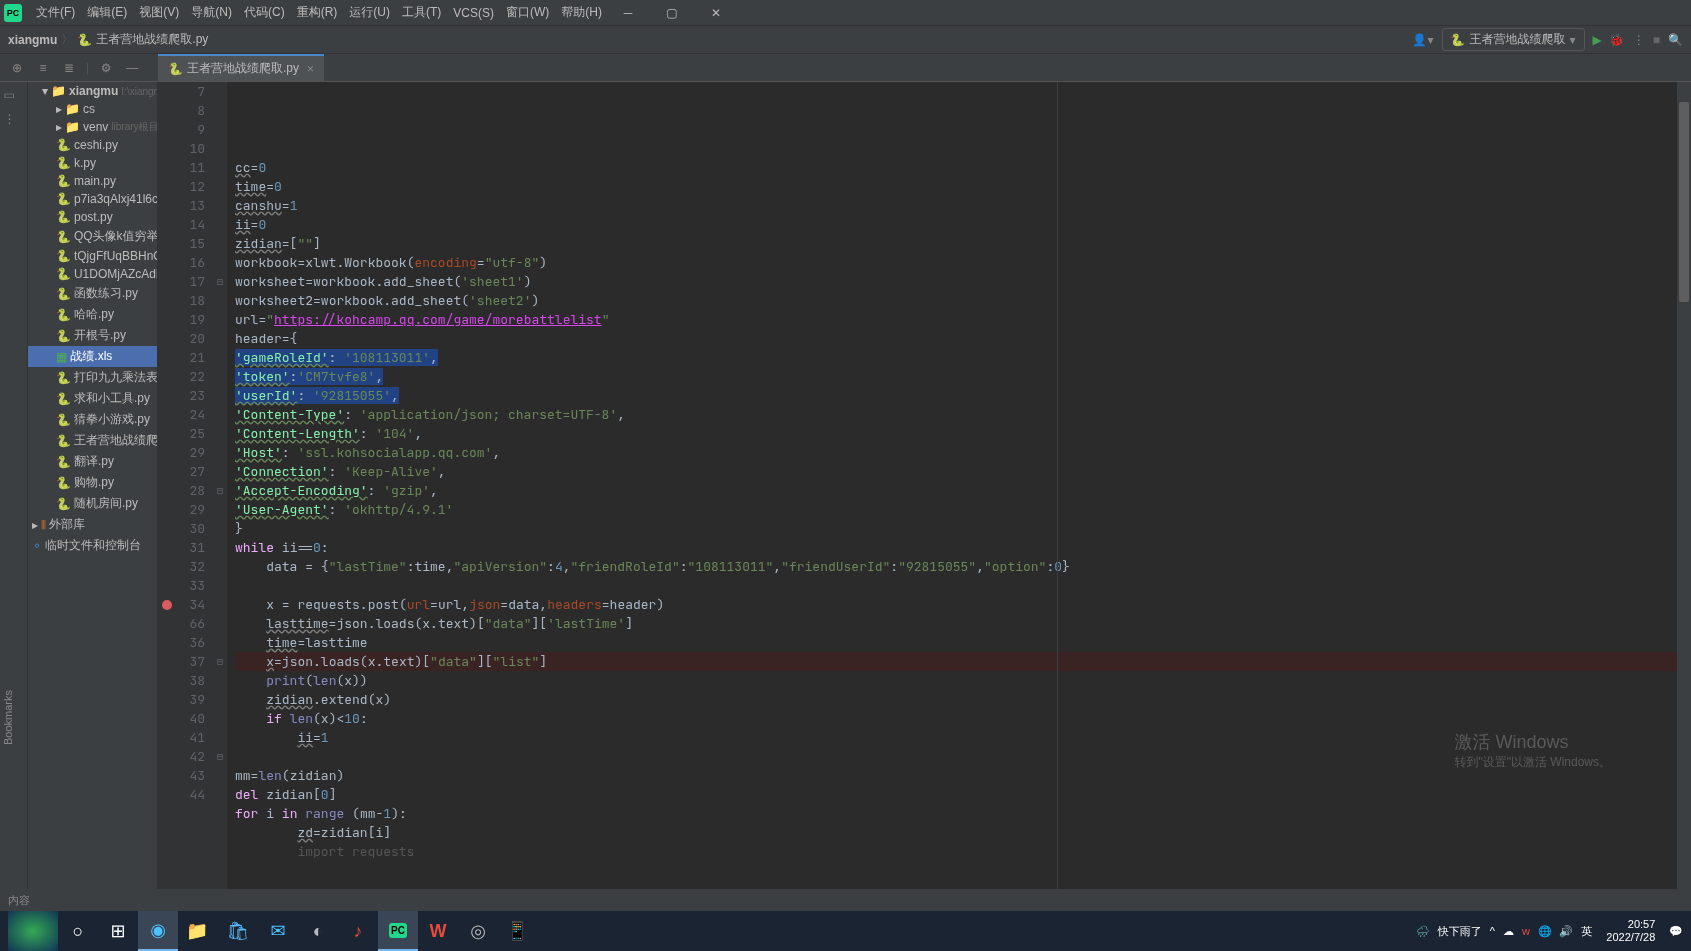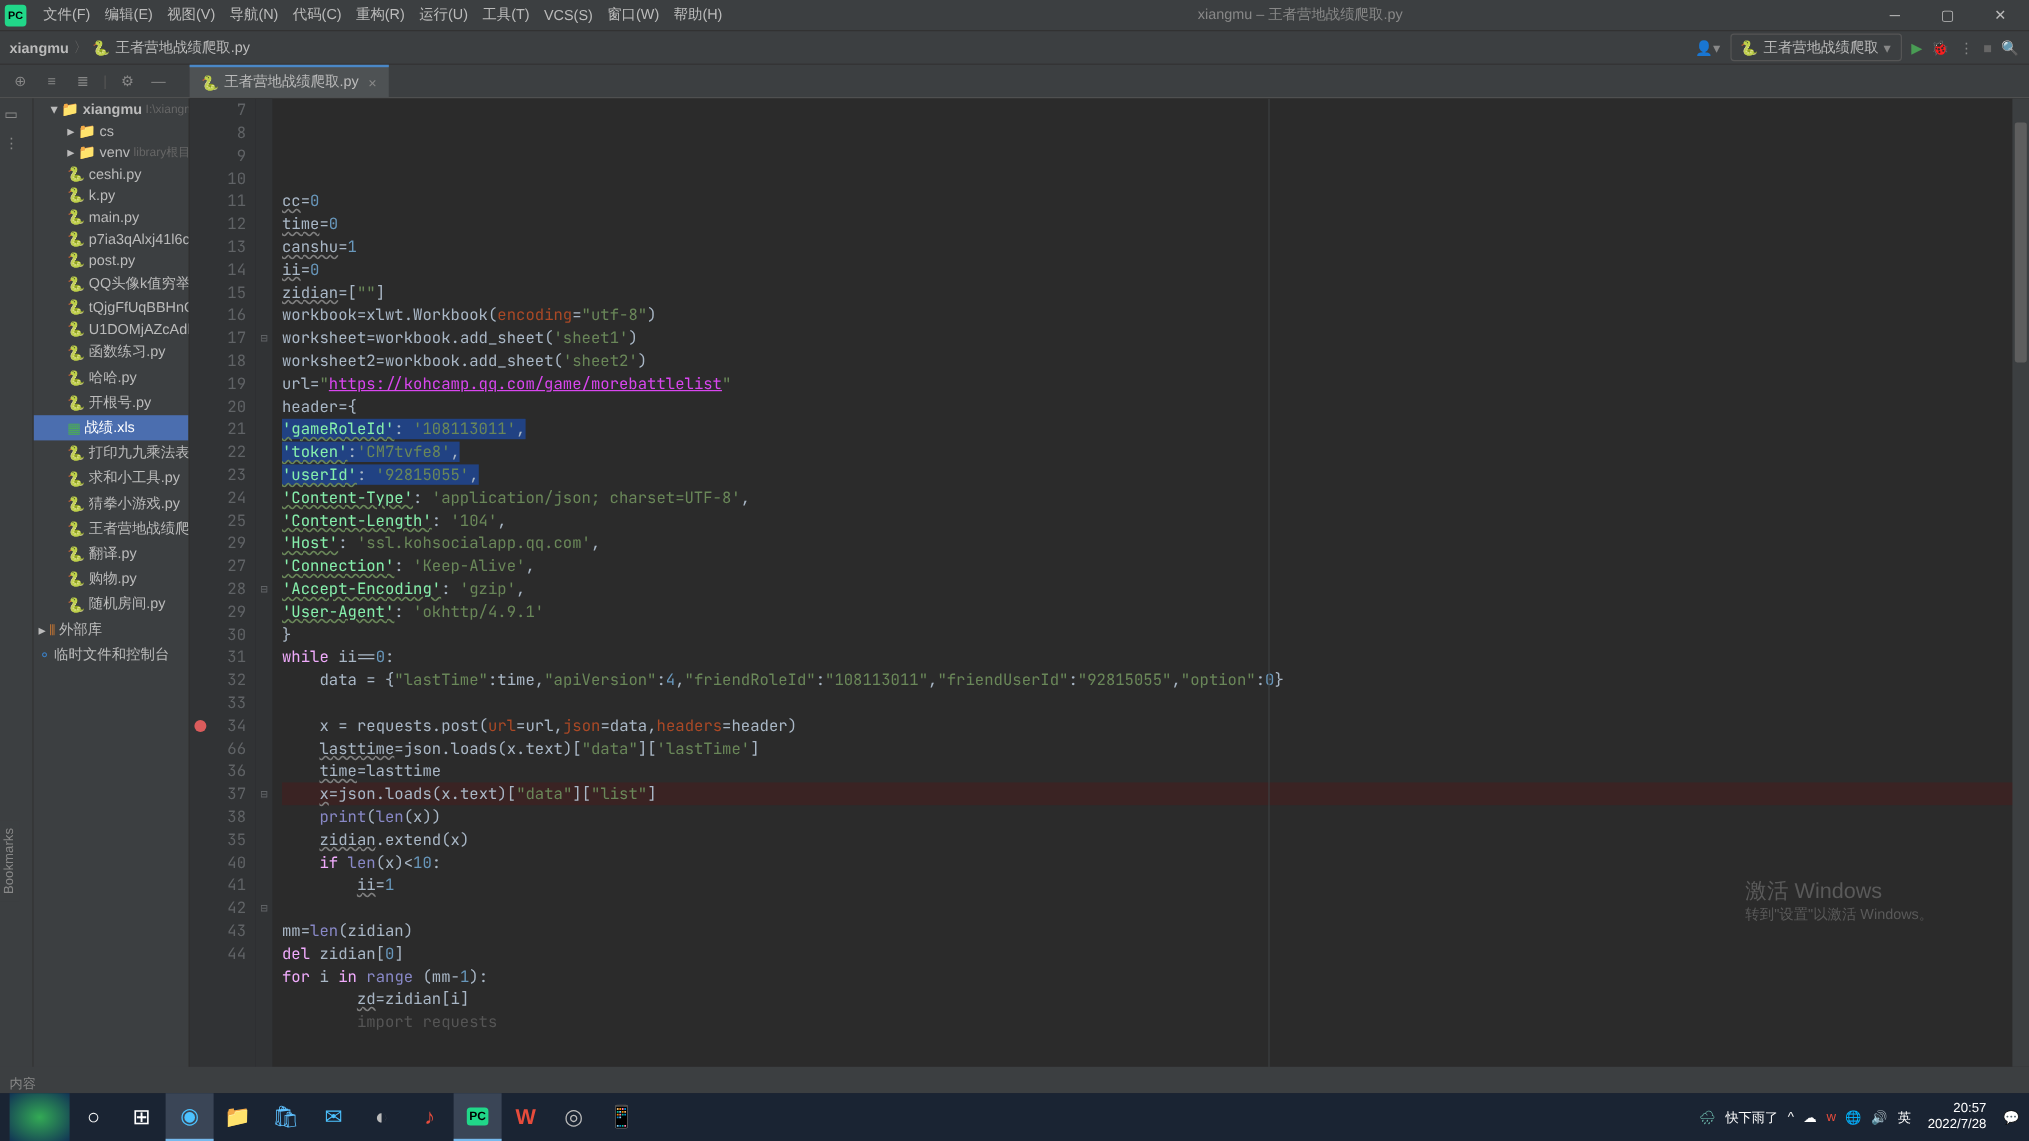--- a/index.html
+++ b/index.html
@@ -179,21 +179,21 @@
       color:#5a5a5a;
       font-size:18px;
     }
     .watermark-sub{font-size:12px;}
     
     .statusbar{
       position:absolute;
       bottom:40px;left:0;right:0;
       height:22px;
       background:#3c3f41;
-      display:flex;align-items:flex-end;
+      display:flex;align-items:center;
       padding:0 8px;color:#888;font-size:11px;
     }
     
     .taskbar{
       position:absolute;
       bottom:0;left:0;right:0;
       height:40px;
       background:#1a2433;
       display:flex;
       align-items:center;
@@ -226,21 +226,20 @@
   <div class="menu-item">编辑(E)</div>
   <div class="menu-item">视图(V)</div>
   <div class="menu-item">导航(N)</div>
   <div class="menu-item">代码(C)</div>
   <div class="menu-item">重构(R)</div>
   <div class="menu-item">运行(U)</div>
   <div class="menu-item">工具(T)</div>
   <div class="menu-item">VCS(S)</div>
   <div class="menu-item">窗口(W)</div>
   <div class="menu-item">帮助(H)</div>
-  <div class="title-center">xiangmu – 王者营地战绩爬取.py</div>
   <div class="win-controls">
     <div class="win-btn">─</div>
     <div class="win-btn">▢</div>
     <div class="win-btn">✕</div>
   </div>
 </div>
 
 <div class="navbar">
   <div class="breadcrumb">
     <span style="font-weight:bold">xiangmu</span>
@@ -419,21 +418,21 @@
         <div class="gutter-line">29</div>
         <div class="gutter-line">30</div>
         <div class="gutter-line">31</div>
         <div class="gutter-line">32</div>
         <div class="gutter-line">33</div>
         <div class="gutter-line"><span class="breakpoint"></span>34</div>
         <div class="gutter-line">66</div>
         <div class="gutter-line">36</div>
         <div class="gutter-line">37</div>
         <div class="gutter-line">38</div>
-        <div class="gutter-line">35</div>
+        <div class="gutter-line">39</div>
         <div class="gutter-line">40</div>
         <div class="gutter-line">41</div>
         <div class="gutter-line">42</div>
         <div class="gutter-line">43</div>
         <div class="gutter-line">44</div>
       </div>
     <div class="fold-col" id="fold-col">
         <div class="fold-mark"></div>
         <div class="fold-mark"></div>
         <div class="fold-mark"></div>

